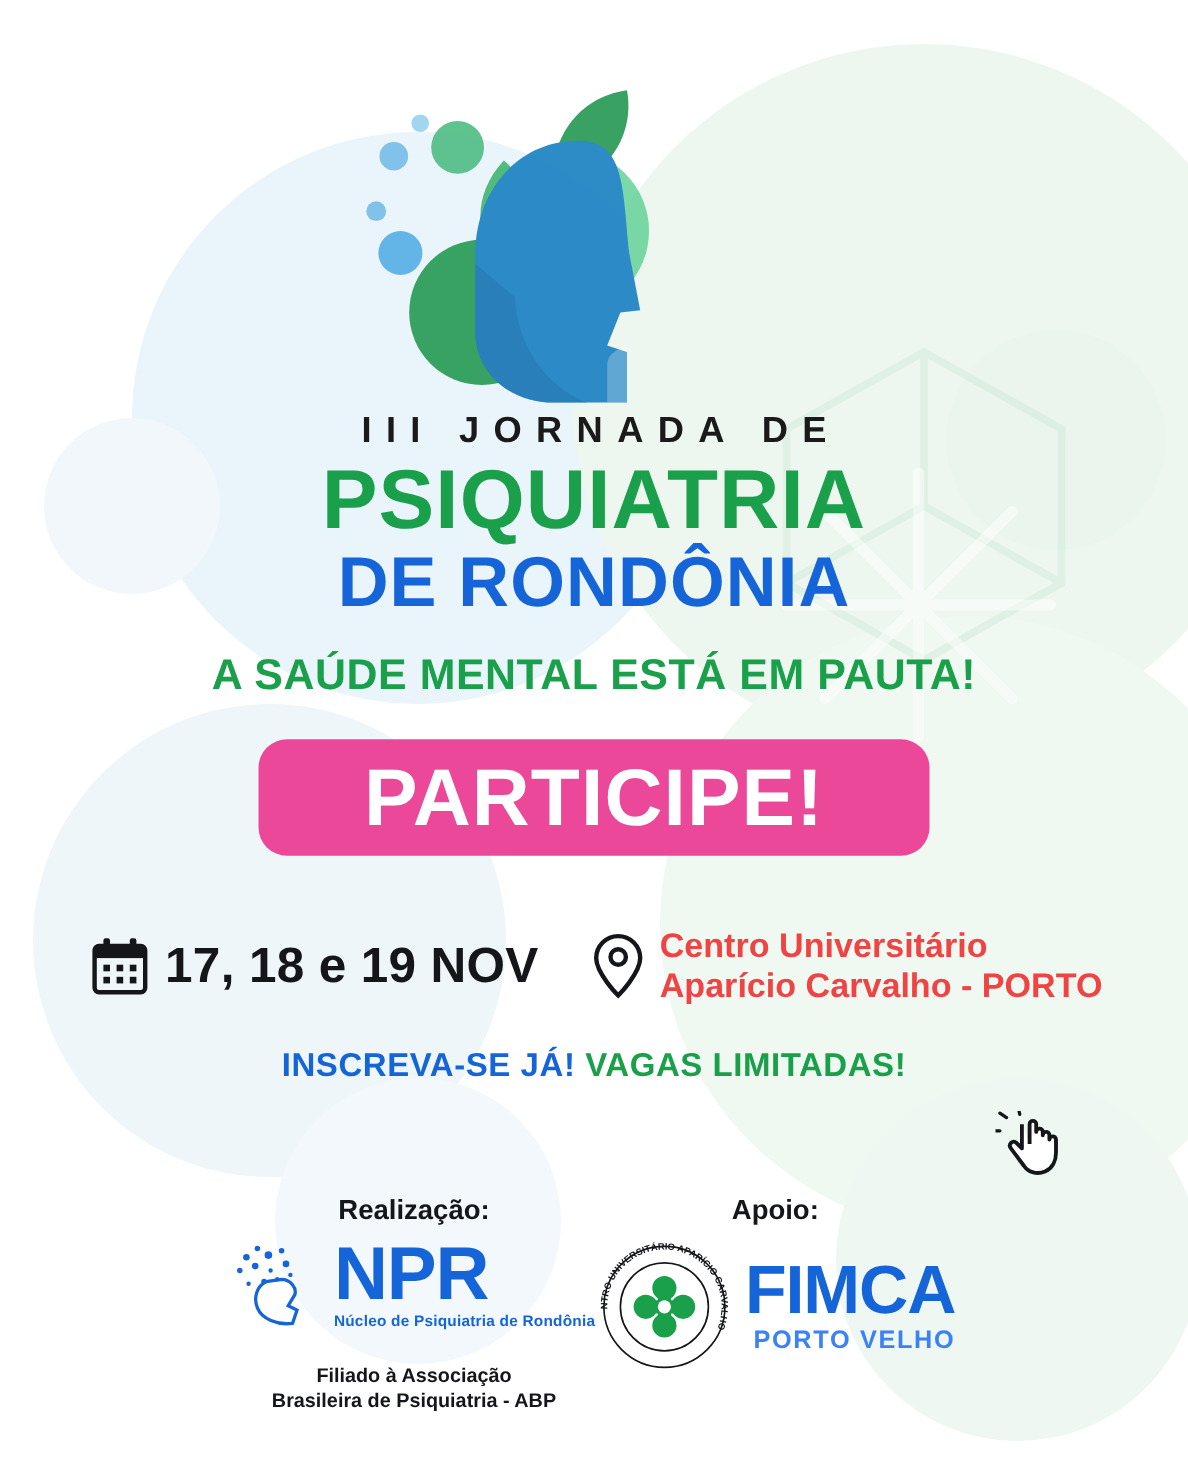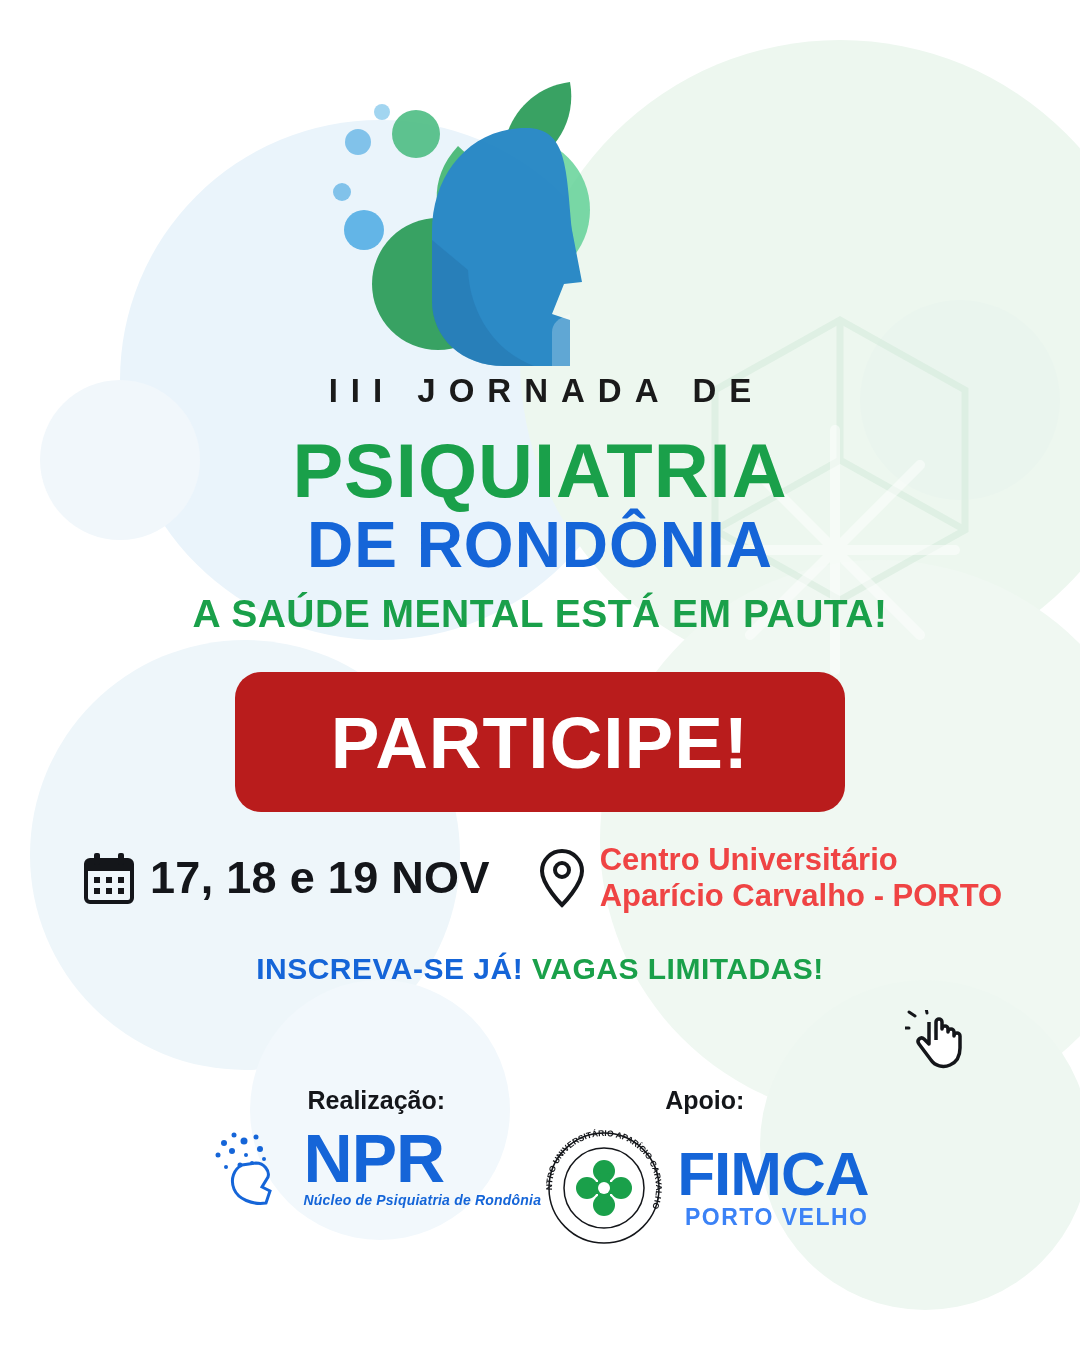--- a/index.html
+++ b/index.html
@@ -83,21 +83,21 @@
     letter-spacing: 13px;
     color: #1a1a1a;
     margin-left: 13px;
   }
   .main-title {
     font-size: 76px;
     font-weight: 800;
     letter-spacing: 1px;
     color: #1aa04a;
     line-height: 1.02;
-    margin-top: 22px;
+    margin-top: 6px;
   }
   .sub-title {
     font-size: 64px;
     font-weight: 800;
     letter-spacing: 1px;
     color: #1565d8;
     line-height: 1.05;
     margin-top: 2px;
   }
 
@@ -112,22 +112,22 @@
     letter-spacing: .5px;
   }
 
   
   .cta {
     position: absolute;
     left: 50%;
     transform: translateX(-50%);
     top: 672px;
     width: 610px;
-    height: 140px;
-    background: #b91c1c;
+    height: 106px;
+    background: #ec4899;
     border-radius: 26px;
     display: flex;
     align-items: center;
     justify-content: center;
   }
   .cta-text {
     color: #ffffff;
     font-size: 73px;
     font-weight: 800;
     letter-spacing: 1px;
@@ -217,21 +217,20 @@
   .npr-text {
     font-size: 68px;
     font-weight: 700;
     color: #1565d8;
     letter-spacing: -1px;
     line-height: .9;
   }
   .npr-sub {
     font-size: 14px;
     font-weight: 600;
-    font-style: italic;
     color: #1565d8;
     margin-top: 2px;
     letter-spacing: .2px;
   }
   .npr-affil {
     margin-top: 28px;
     font-size: 18px;
     font-weight: 700;
     color: #14161a;
     line-height: 1.3;
@@ -396,20 +395,24 @@
             <circle cx="40" cy="38" r="2"></circle>
               <circle cx="52" cy="34" r="2"></circle>
           </g>
           <path d="M30 40 C22 44 18 54 22 64 C26 74 40 80 54 78 L58 66 L50 62 L56 52
                    C58 46 52 38 44 38 Z" fill="none" stroke="#1565d8" stroke-width="3"></path>
         </svg>
         <div style="text-align:left;">
           <div class="npr-text">NPR</div>
           <div class="npr-sub">Núcleo de Psiquiatria de Rondônia</div>
         </div>
+      </div>
+      <div class="npr-affil">
+        <span>Filiado à Associação</span><br>
+        <span>Brasileira de Psiquiatria - ABP</span>
       </div>
     </div>
 
     <div class="foot-col">
       <div class="foot-label">Apoio:</div>
       <div class="fimca-row">
         <svg width="126" height="126" viewBox="0 0 126 126">
           <defs>
             <path id="sealpath" d="M63,63 m-52,0 a52,52 0 1,1 104,0 a52,52 0 1,1 -104,0"></path>
           </defs>

